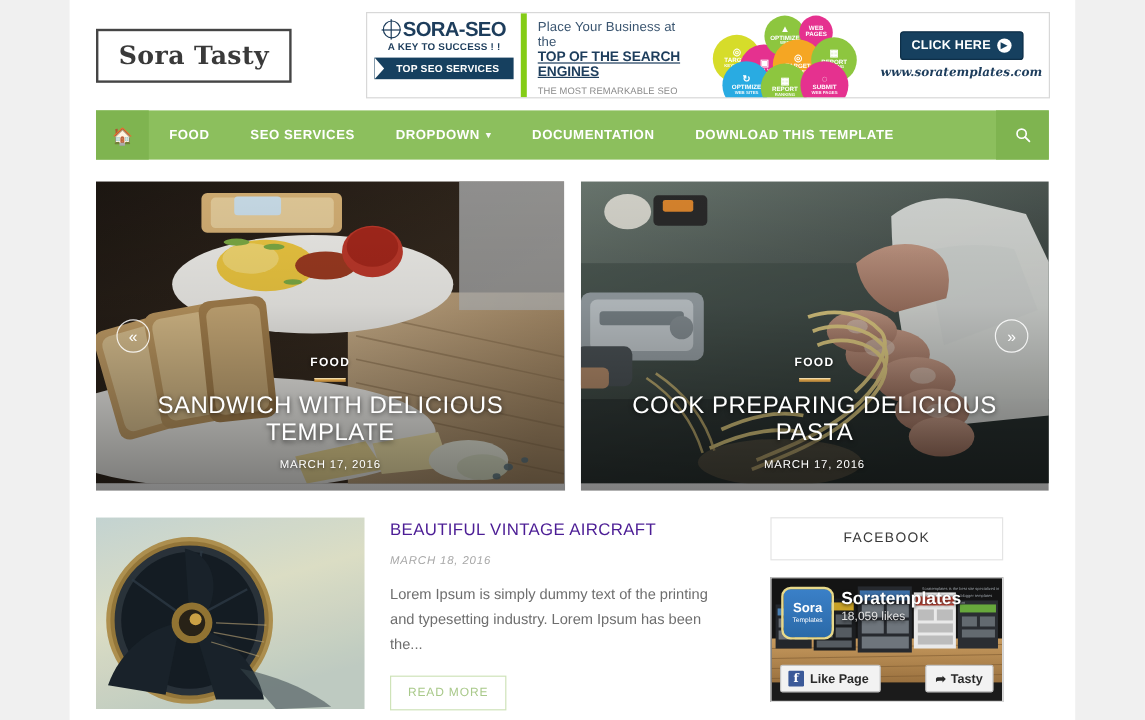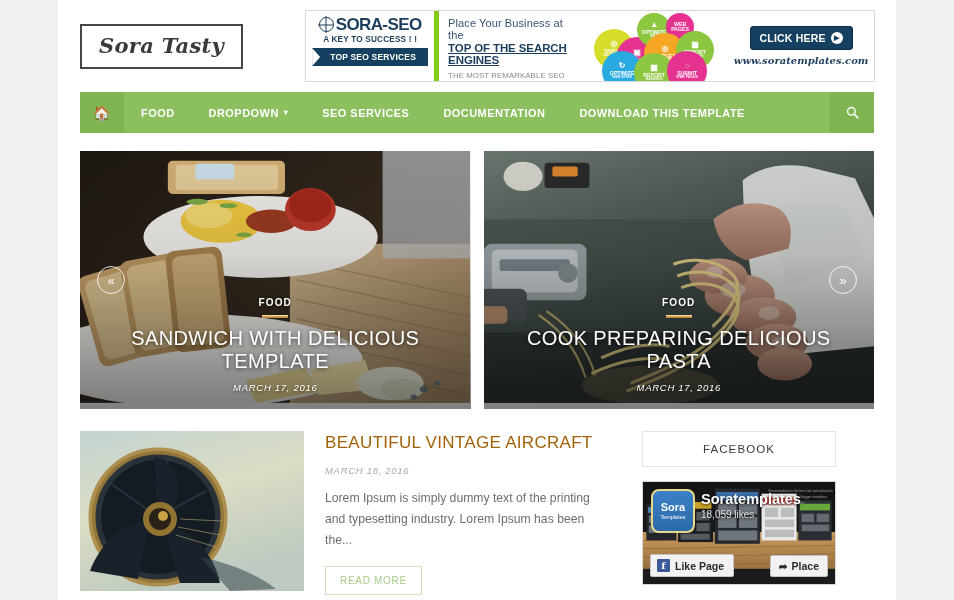--- a/index.html
+++ b/index.html
@@ -24,21 +24,20 @@
     height: 92px;
     padding: 0 0 0 22px;
   }
   .logo-box {
     border: 2px solid #454545;
     padding: 7px 17px 9px 17px;
     display: inline-block;
   }
   .logo-text {
     font-family: "DejaVu Serif", serif;
-    font-style: italic;
     font-weight: bold;
     font-size: 21px;
     color: #3a3a3a;
     letter-spacing: 0.3px;
     white-space: nowrap;
   }
 
   
   .banner {
     margin-left: 62px;
@@ -174,21 +173,21 @@
   }
   .cap-rule {
     width: 26px; height: 3px; background: #d8a34a; margin: 7px auto 9px auto;
     border-top: 1px solid #f0d9a8; border-bottom: 1px solid #b8853a;
   }
   .cap-title {
     font-size: 20px; font-weight: normal; letter-spacing: 0.4px;
     text-shadow: 0 1px 4px rgba(0,0,0,.65); line-height: 1.15;
   }
   .cap-date {
-    font-size: 9.5px; font-style: italic; letter-spacing: 0.7px;
+    font-size: 9.5px; letter-spacing: 0.7px;
     margin-top: 9px; text-shadow: 0 1px 3px rgba(0,0,0,.6);
   }
   .arrow {
     position: absolute; top: 50%; transform: translateY(-50%);
     width: 28px; height: 28px; border-radius: 50%;
     border: 1.5px solid rgba(255,255,255,.85);
     color: #fff; font-size: 13px;
     display: flex; align-items: center; justify-content: center;
   }
   .arrow.left { left: 17px; }
@@ -197,21 +196,21 @@
   
   .content {
     display: flex; gap: 22px; margin: 22px 22px 0 22px;
   }
   .main-col { width: 540px; display: flex; gap: 21px; }
   .post-thumb {
     width: 224px; height: 160px; flex: none; position: relative; overflow: hidden;
   }
   .post-body { flex: 1; padding-top: 2px; }
   .post-title {
-    font-size: 17px; color: #a16207; font-weight: normal;
+    font-size: 14px; color: #4c1d95; font-weight: normal;
     letter-spacing: 0.3px; line-height: 1.2;
   }
   .post-date {
     font-size: 9.5px; color: #a8a8a8; font-style: italic;
     letter-spacing: 0.7px; margin-top: 12px;
   }
   .post-exc {
     font-size: 12.2px; color: #6e6e6e; line-height: 1.72;
     margin-top: 12px; max-width: 278px;
   }
@@ -354,25 +353,25 @@
 
   <div class="nav">
     <div class="nav-home">
       <span>🏠</span>
     </div>
     <div class="nav-items" id="nav-items">
         <div class="nav-item">
           <span>FOOD</span>
         </div>
         <div class="nav-item">
+          <span>SEO SERVICES</span>
+        </div>
+        <div class="nav-item">
           <span>DROPDOWN</span>
           <span class="caret">▾</span>
-        </div>
-        <div class="nav-item">
-          <span>SEO SERVICES</span>
         </div>
         <div class="nav-item">
           <span>DOCUMENTATION</span>
         </div>
         <div class="nav-item">
           <span>DOWNLOAD THIS TEMPLATE</span>
         </div>
       </div>
     <div class="nav-search">
       <svg width="13" height="13" viewBox="0 0 16 16">
@@ -637,19 +636,19 @@
           <span class="l2">Templates</span>
         </div>
         <div class="fb-name">Soratemplates</div>
         <div class="fb-likes">18,059 likes</div>
         <div class="fb-like-btn">
           <span class="fb-f">f</span>
           <span>Like Page</span>
         </div>
         <div class="fb-share-btn">
           <span>➦</span>
-          <span>Place</span>
+          <span>Tasty</span>
         </div>
       </div>
     </div>
 
   </div>
 </div>
 
 </body></html>

